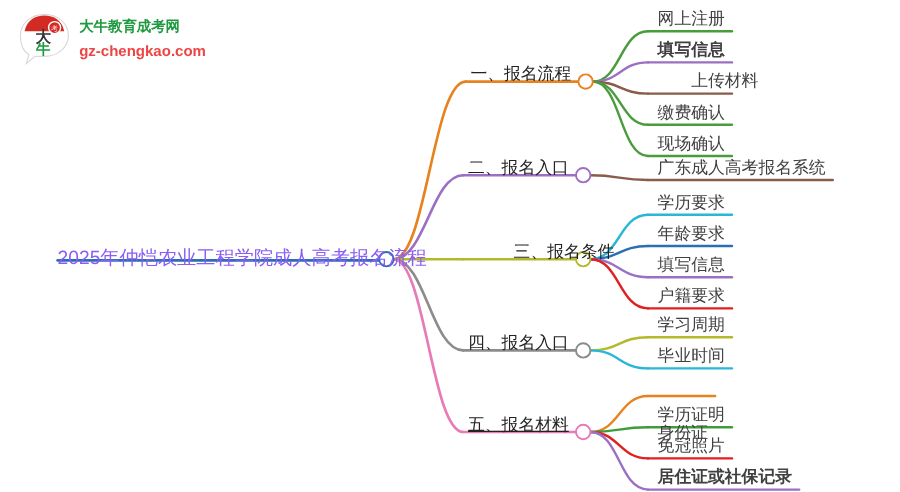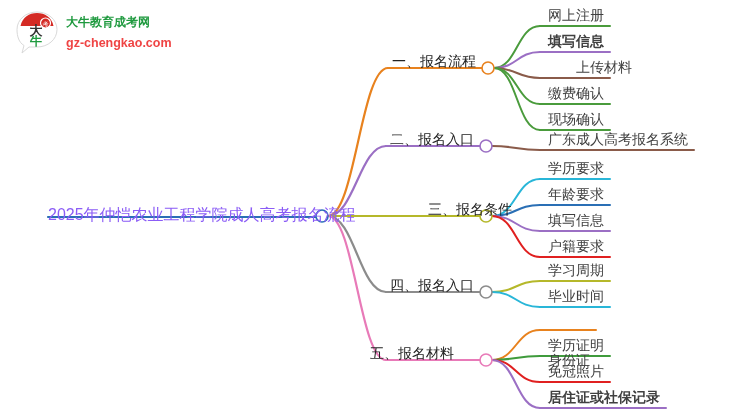--- a/index.html
+++ b/index.html
@@ -171,18 +171,18 @@
     <div class="node-label branch-label" style="left: 390px; top: 131px;">二、报名入口</div>
     <div class="node-label leaf-label" style="left: 548px; top: 131px;">广东成人高考报名系统</div>
     <div class="node-label branch-label" style="left: 390px; top: 201px; margin-left: 38px;">三、报名条件</div>
     <div class="node-label leaf-label" style="left: 548px; top: 160px;">学历要求</div>
     <div class="node-label leaf-label" style="left: 548px; top: 186px;">年龄要求</div>
     <div class="node-label leaf-label" style="left: 548px; top: 212px;">填写信息</div>
     <div class="node-label leaf-label" style="left: 548px; top: 238px;">户籍要求</div>
     <div class="node-label branch-label" style="left: 390px; top: 277px;">四、报名入口</div>
     <div class="node-label leaf-label" style="left: 548px; top: 262px;">学习周期</div>
     <div class="node-label leaf-label" style="left: 548px; top: 288px;">毕业时间</div>
-    <div class="node-label branch-label" style="left: 370px; top: 345px;">五、报名材料</div>
+    <div class="node-label branch-label" style="left: 390px; top: 345px; text-decoration: underline;">五、报名材料</div>
     <div class="node-label leaf-label" style="left: 548px; top: 311px; margin-top: 41px;">身份证</div>
     <div class="node-label leaf-label" style="left: 548px; top: 337px;">学历证明</div>
     <div class="node-label leaf-label" style="left: 548px; top: 363px;">免冠照片</div>
     <div class="node-label leaf-label" style="left: 548px; top: 389px; font-weight: bold;">居住证或社保记录</div>
   </div>
 
 </body></html>

